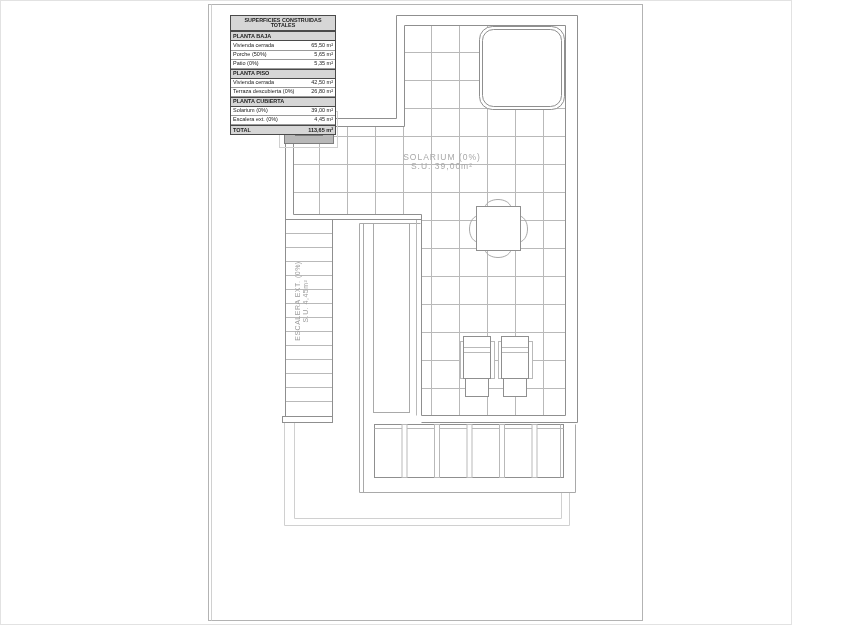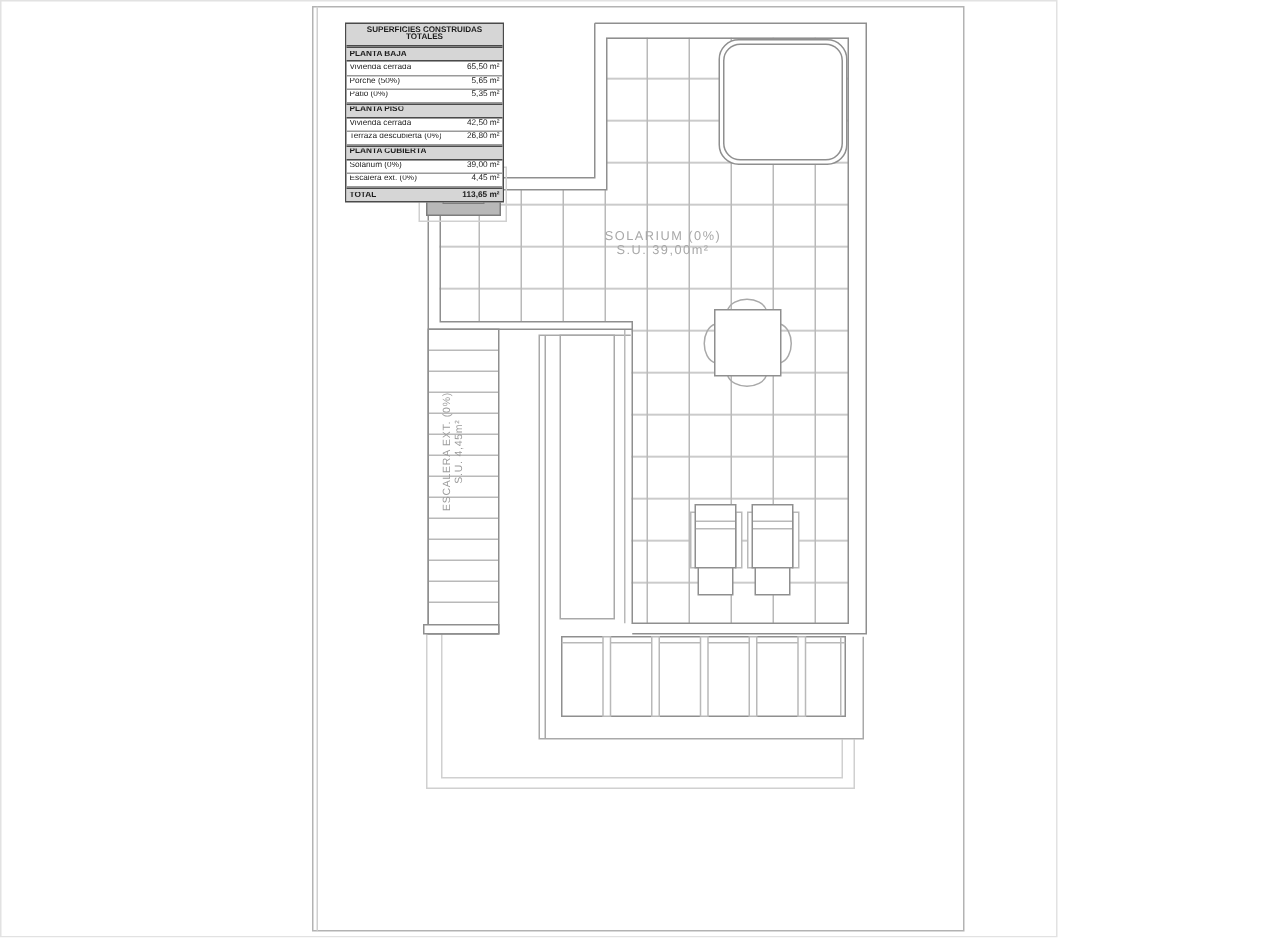--- a/index.html
+++ b/index.html
@@ -1,16 +1,16 @@
 <!DOCTYPE html>
 <html><head>
 <meta charset="utf-8">
 <style>
   html,body{margin:0;padding:0;background:#fff;font-family:"Liberation Sans",sans-serif;}
-  .page{position:relative;width:705px;height:625px;background:#fff;border:1px solid #e2e2e2;box-sizing:border-box;overflow:hidden;padding-left:36px;}
+  .page{position:relative;width:792px;height:625px;background:#fff;border:1px solid #e2e2e2;box-sizing:border-box;overflow:hidden;padding-left:36px;}
   svg{position:absolute;left:0;top:0;}
   svg text{font-family:"Liberation Sans",sans-serif;}
   .wall{stroke:#8f8f8f;stroke-width:1;fill:none;}
   .wallf{stroke:#8f8f8f;stroke-width:1;fill:#ffffff;}
   .mid{stroke:#a9a9a9;stroke-width:1;fill:none;}
   .light{stroke:#b9b9b9;stroke-width:1;fill:none;}
   .lightf{stroke:#b9b9b9;stroke-width:1;fill:#ffffff;}
   .faint{stroke:#d0d0d0;stroke-width:1;fill:none;}
   .frame{stroke:#b3b3b3;stroke-width:1;fill:none;}
   .label-solarium{font-size:8.5px;letter-spacing:1px;fill:#a8a8a8;text-anchor:middle;}

